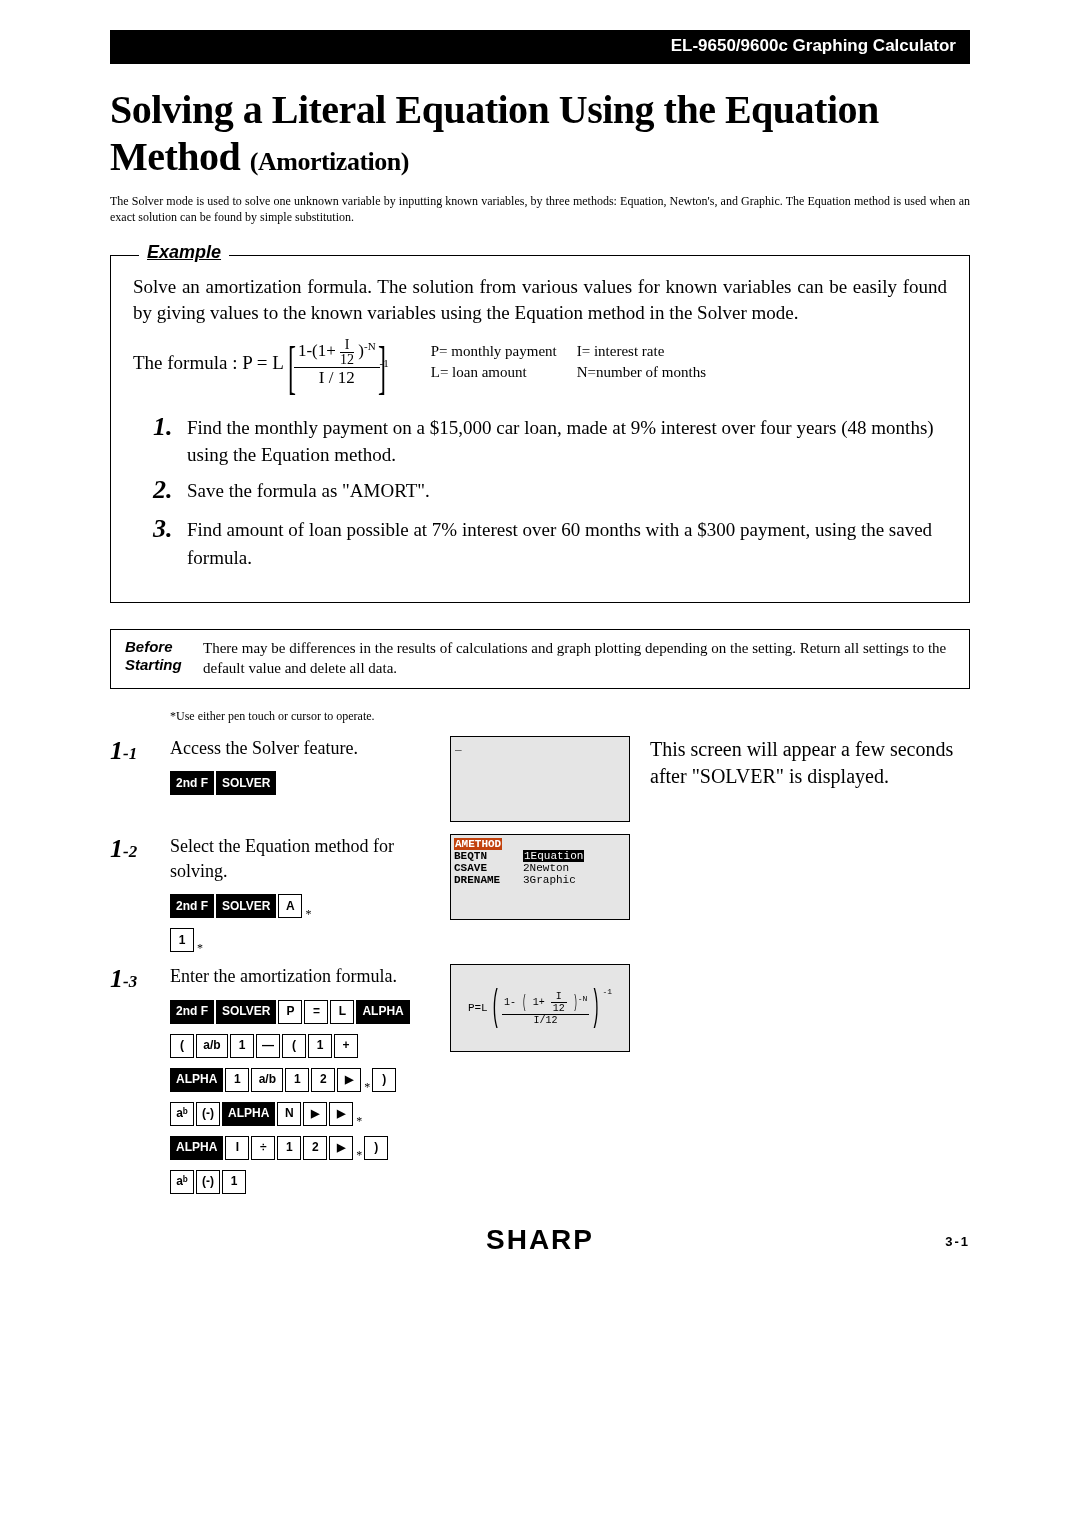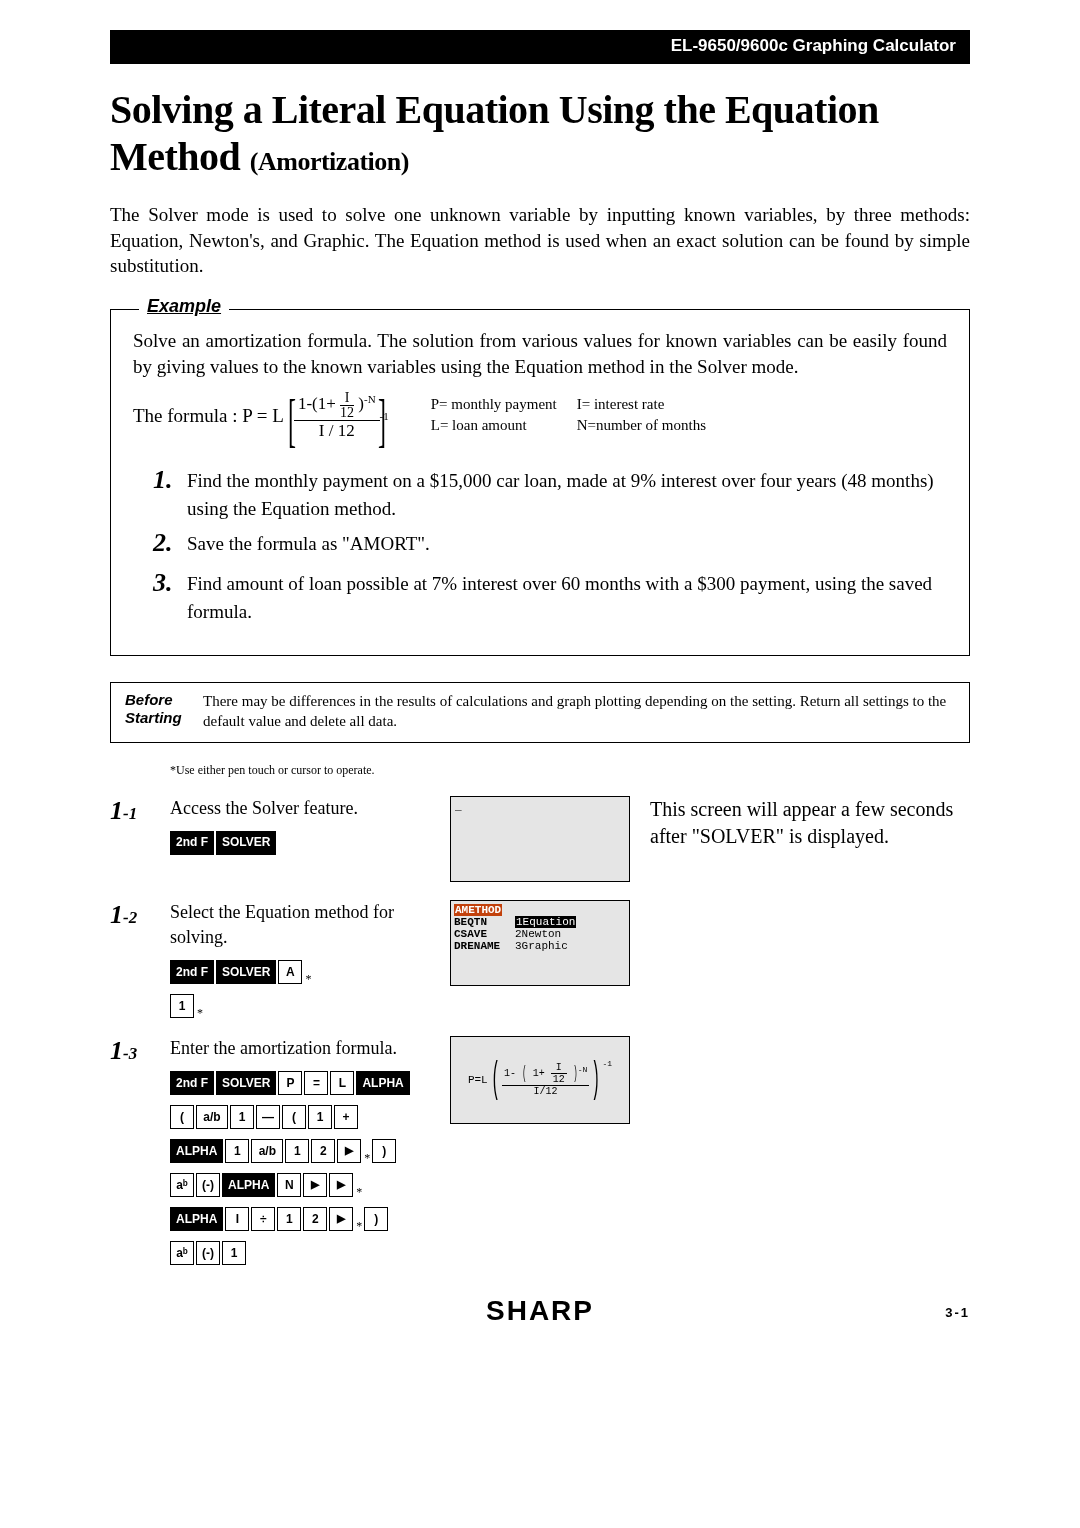--- a/index.html
+++ b/index.html
@@ -28,24 +28,24 @@
     font-size: 40px;
     text-align: left;
     margin: 22px 0 4px 0;
     letter-spacing: -0.5px;
   }
   .title-sub {
     font-size: 26px;
     font-weight: bold;
   }
   .intro {
-    font-size: 19px;
+    font-size: 12px;
     line-height: 1.35;
     text-align: justify;
-    margin: 22px 0 14px 0;
+    margin: 13px 0 14px 0;
   }
   .example-box {
     border: 1.5px solid #000;
     position: relative;
     margin-top: 30px;
     padding: 18px 22px 28px 22px;
   }
   .example-label {
     position: absolute;
     top: -14px;
@@ -152,21 +152,21 @@
   .col-display { width: 200px; }
   .col-notes { flex: 1; }
   .footnote {
     font-size: 12px;
     margin-left: 60px;
     margin-top: 2px;
   }
 
   .step-row {
     display: flex;
-    margin-top: 18px;
+    margin-top: 12px;
     align-items: flex-start;
   }
   .step-num {
     font-family: "Times New Roman", serif;
     font-style: italic;
     font-weight: bold;
     font-size: 26px;
     min-width: 60px;
   }
   .step-num .sub { font-size: 17px; font-style: italic; }
@@ -196,21 +196,21 @@
     line-height: 1.1;
     position: relative;
   }
   .lcd-wide { height: 88px; width: 180px; }
   .lcd .menu-left {
     position: absolute; left: 3px; top: 3px;
     font-weight: bold;
   }
   .lcd .menu-left div:first-child { background:#c2410c; color:#fff; padding:0 1px; display:inline-block; }
   .lcd .menu-right {
-    position: absolute; left: 64px; top: 15px;
+    position: absolute; left: 72px; top: 15px;
   }
   .lcd .menu-right .sel { background:#000; color:#fff; padding:0 1px; display:inline-block; }
   .lcd-formula {
     display:flex; align-items:center; justify-content:center;
     height:100%; font-size:11px;
   }
   .lcd-formula .wrap { display:flex; align-items:center; }
   .lcd-formula .paren { font-size:42px; transform:scaleX(0.35); line-height:40px; margin:0 -6px; }
   .lcd-formula .frac-lcd { display:inline-block; text-align:center; vertical-align:middle; }
   .lcd-formula .frac-lcd .t { border-bottom:1px solid #000; padding:0 2px; font-size:10px; }

